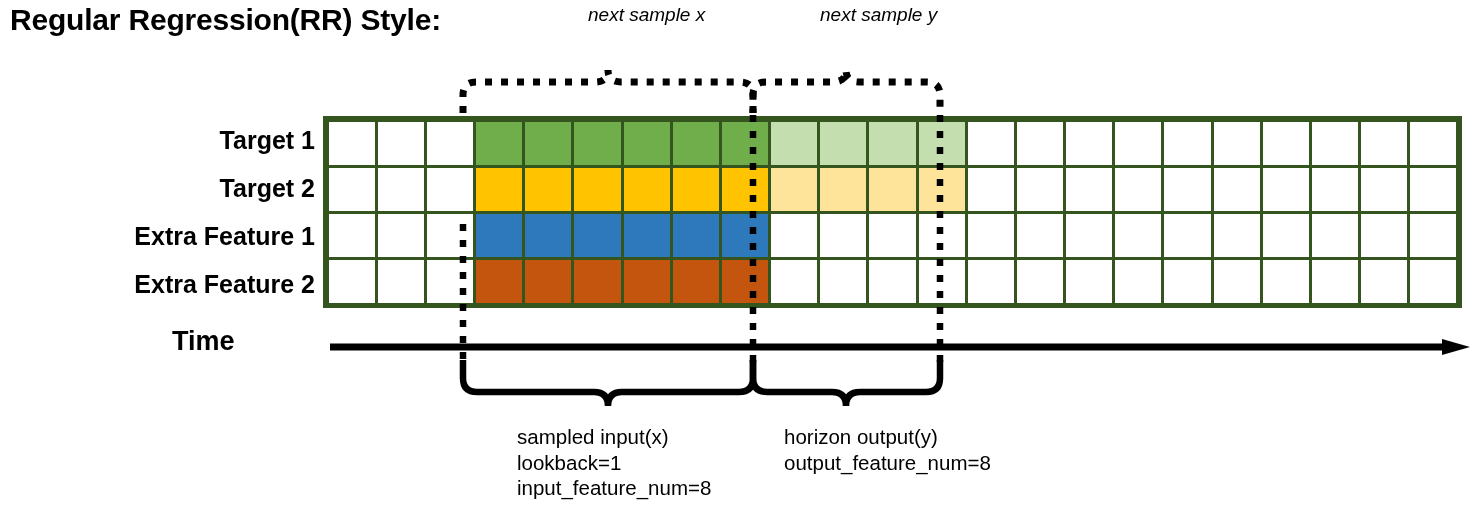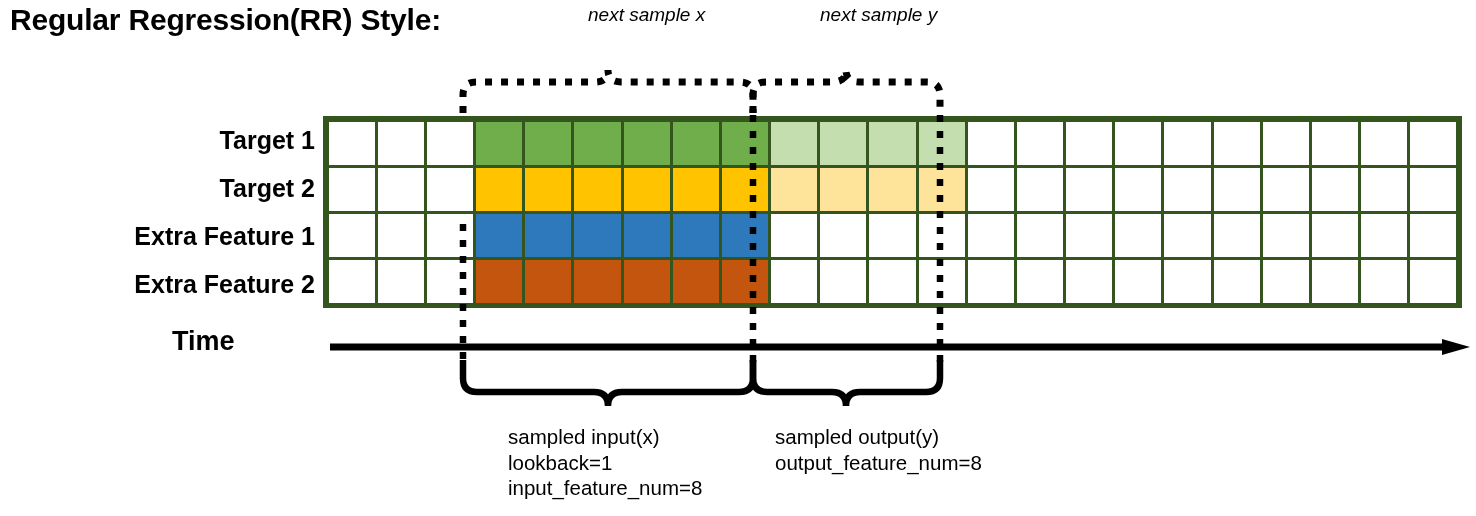--- a/index.html
+++ b/index.html
@@ -37,21 +37,21 @@
 
   
   .svg-layer{position:absolute;left:0;top:0;width:1476px;height:516px;
              pointer-events:none;}
 
   
   .top-cap{position:absolute;font-size:19px;font-style:italic;white-space:nowrap;}
   #cap-x{left:588px;top:4px;}
   #cap-y{left:820px;top:4px;}
 
-  .bot-cap{position:absolute;font-size:20.5px;line-height:25.5px;white-space:nowrap;}
+  .bot-cap{position:absolute;font-size:20.5px;line-height:25.5px;white-space:nowrap;margin-left:9px;}
   #bot-x{left:508px;top:424px;}
   #bot-y{left:775px;top:424px;}
   .bot-cap div{white-space:nowrap;}
 </style>
 </head>
 <body>
 
 <div id="stage">
 
   <div id="title">Regular Regression(RR) Style:</div>
@@ -172,21 +172,21 @@
 
   <div class="top-cap" id="cap-x">next sample x</div>
   <div class="top-cap" id="cap-y">next sample y</div>
 
   <div class="bot-cap" id="bot-x">
     <div>sampled input(x)</div>
     <div>lookback=1</div>
     <div>input_feature_num=8</div>
   </div>
   <div class="bot-cap" id="bot-y">
-    <div>sampled output(y)</div>
+    <div>horizon output(y)</div>
     <div>output_feature_num=8</div>
   </div>
 
   <svg class="svg-layer" viewBox="0 0 1476 516">
 
     <path d="M463,113 L463,95 Q463,82 476,82 L595,82 Q608,82 608,70 Q608,82 621,82 L740,82 Q753,82 753,95 L753,113" fill="none" stroke="#000" stroke-width="7" stroke-linecap="butt" stroke-dasharray="7 9"></path>
     <path d="M753,113 L753,95 Q753,82 766,82 L833,82 Q846,82 846,70 Q846,82 859,82 L927,82 Q940,82 940,95 L940,113" fill="none" stroke="#000" stroke-width="7" stroke-linecap="butt" stroke-dasharray="7 9"></path>
 
     <line x1="463" y1="224" x2="463" y2="366" stroke="#000" stroke-width="6.5" stroke-dasharray="7 9"></line>
     <line x1="753" y1="115" x2="753" y2="366" stroke="#000" stroke-width="6.5" stroke-dasharray="7 9"></line>

